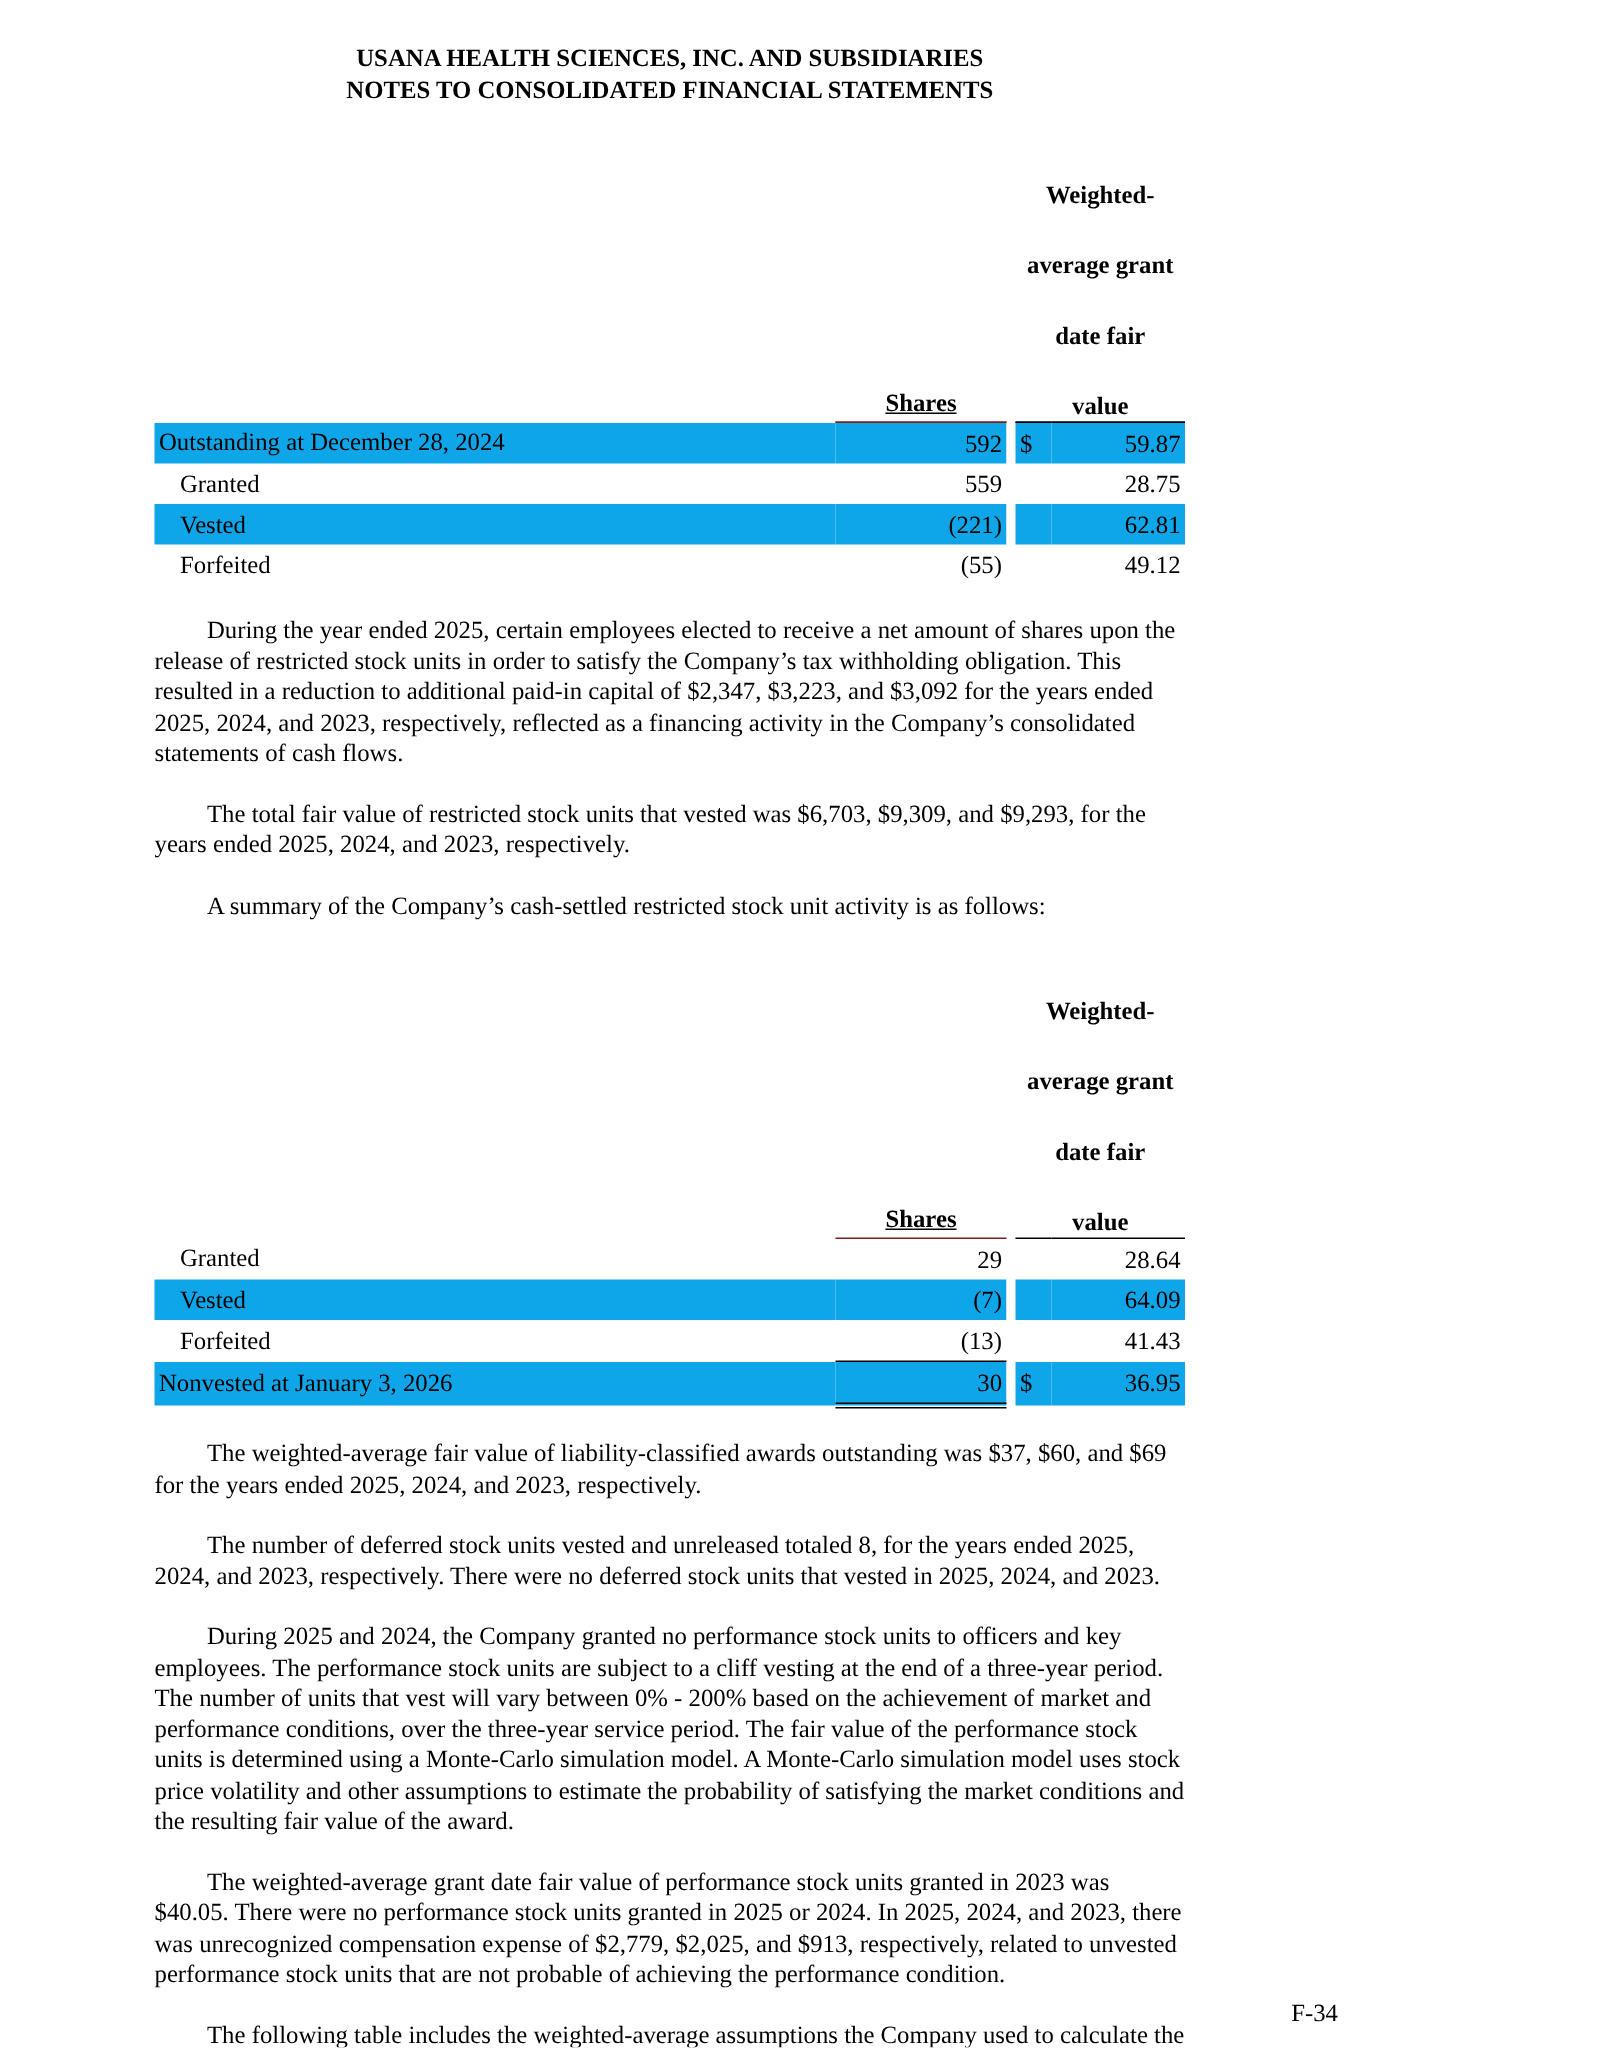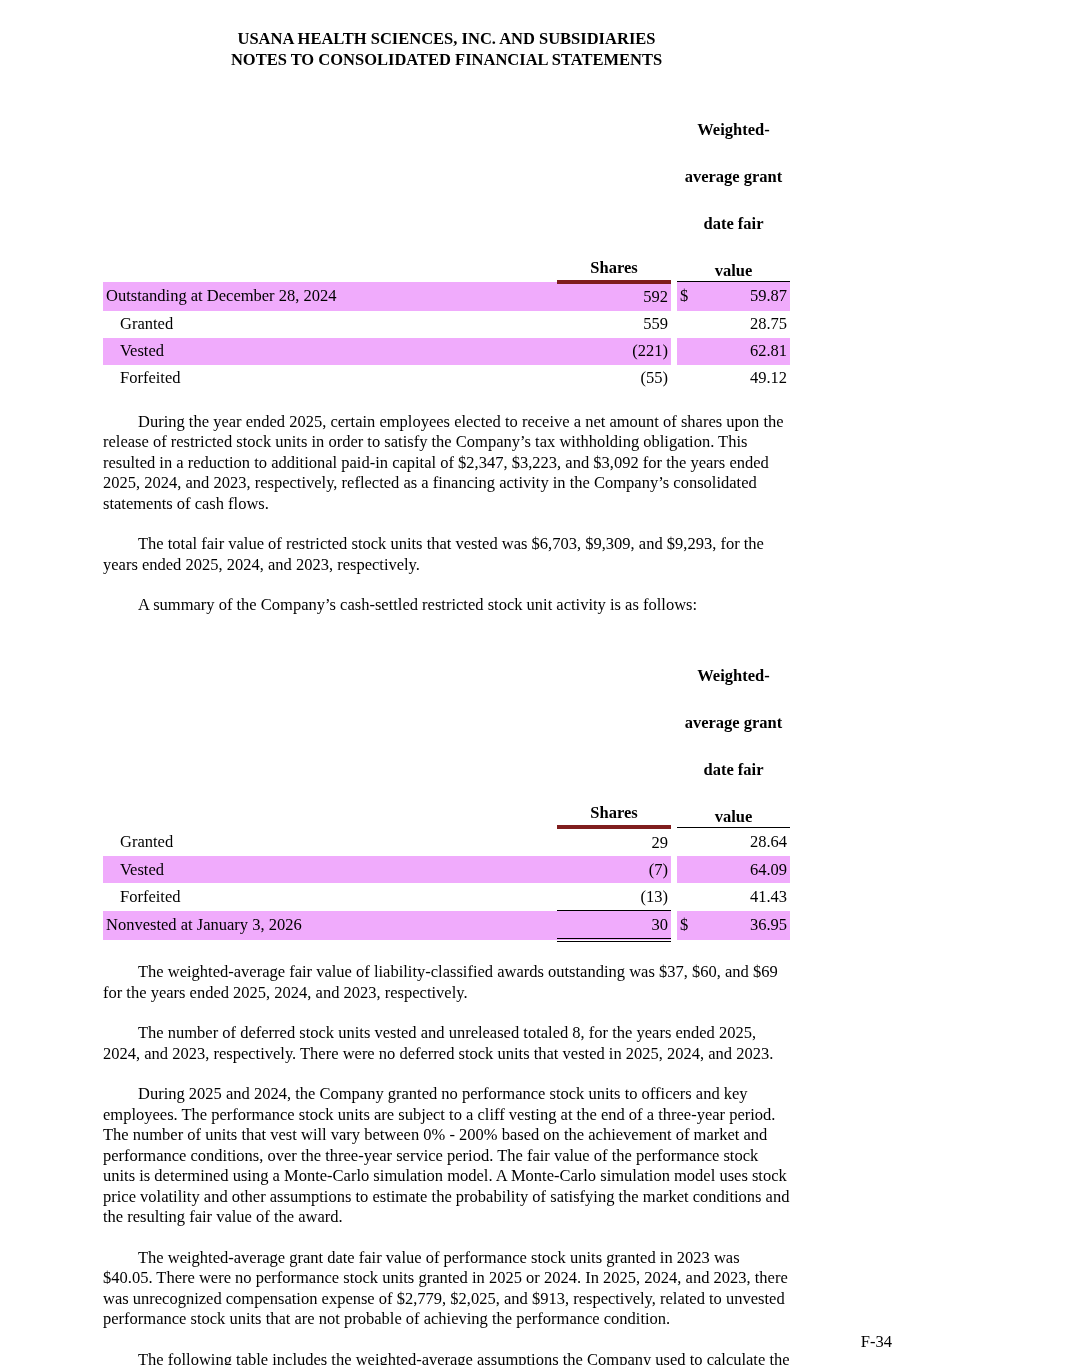--- a/index.html
+++ b/index.html
@@ -39,37 +39,37 @@
   table.fin col.c-shares { width: 114px; }
   table.fin col.c-gap    { width: 6px;   }
   table.fin col.c-cur    { width: 24px;  }
   table.fin col.c-val    { width: 89px;  }
 
   table.fin th {
     font-weight: bold;
     vertical-align: bottom;
     padding: 0 2px 2px 2px;
   }
-  th.shares-head { text-align: center; border-bottom: 4px solid #7f1d1d; }
+  th.shares-head { text-align: center; border-bottom: 1px solid #7f1d1d; text-decoration: underline; }
   th.fv-head     { text-align: center; border-bottom: 1px solid #000; }
   th.fv-head .hl { line-height: 17px; margin-top: 30px; }
   th.blank-head  { border: none; }
 
   table.fin td {
     height: 27px;
     vertical-align: middle;
     padding: 0 3px;
   }
   td.lbl { text-align: left; padding-left: 3px; }
   tr.indent td.lbl { padding-left: 17px; }
   td.num { text-align: right; padding-right: 4px; }
   td.cur { text-align: left; padding-left: 3px; }
   td.gapc { padding: 0; }
 
-  tr.shaded td { background: #f0abfc; }
+  tr.shaded td { background: #0ea5e9; }
   tr.shaded td.gapc { background: #ffffff; }
 
   td.rule-top { border-top: 1px solid #000; }
   td.rule-double { border-bottom: 4px double #000; }
 
   .page-footer {
     position: absolute;
     left: 0;
     bottom: 13px;
     width: 100%;

